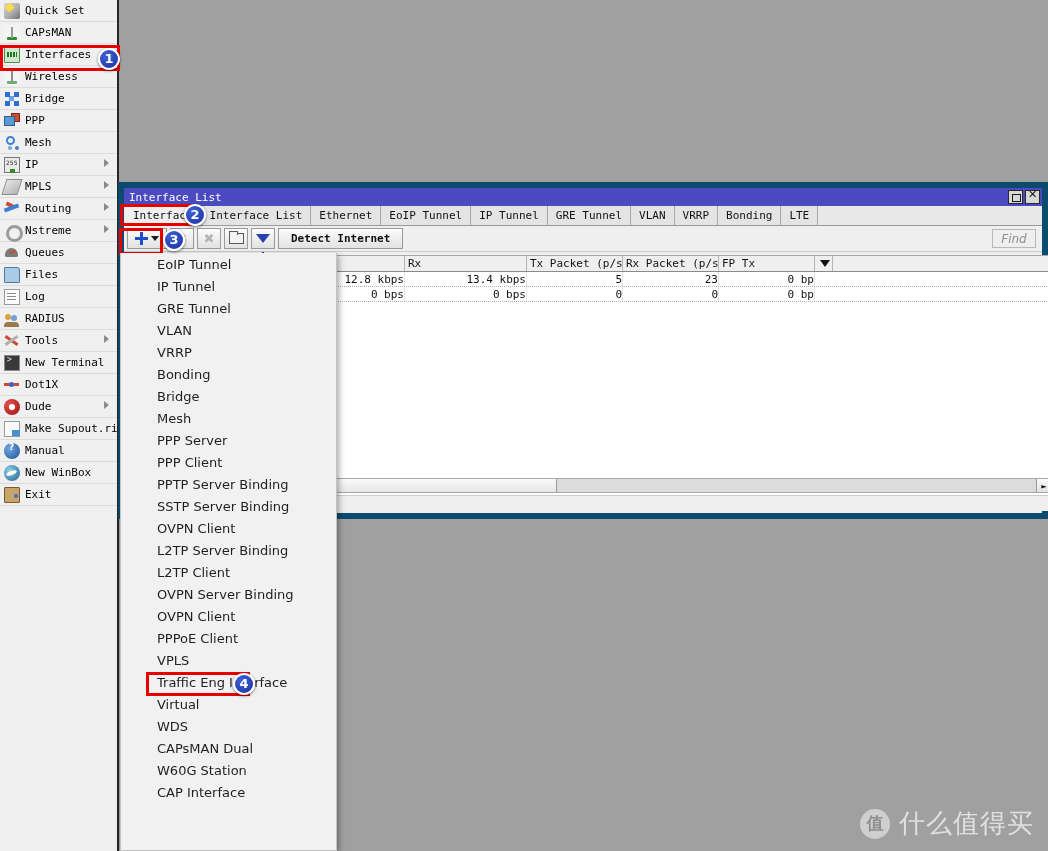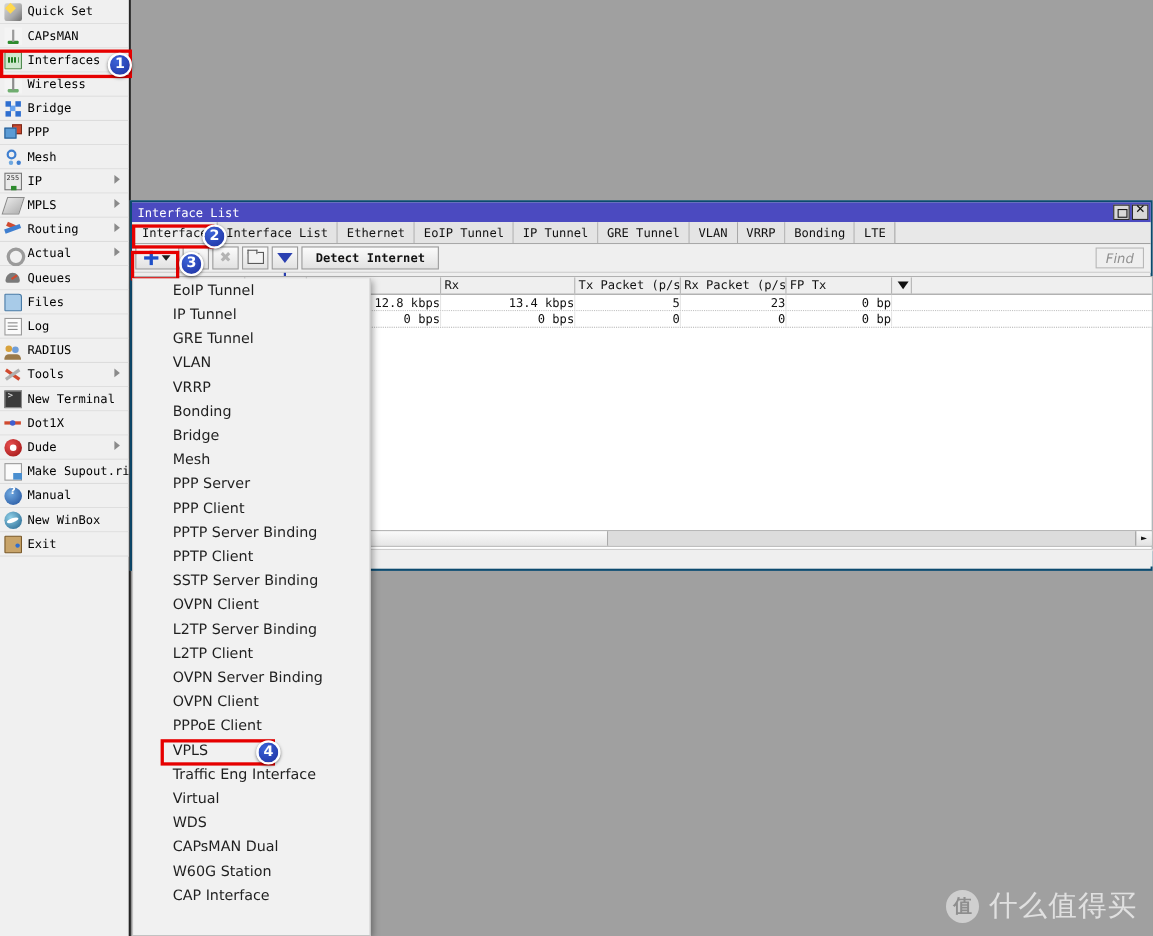--- a/index.html
+++ b/index.html
@@ -135,21 +135,21 @@
     line-height: 18px; text-align: center;
     z-index: 60;
   }
 
   
   #winbox {
     position: absolute;
     left: 118px; top: 182px;
     width: 930px; height: 337px;
     background: #efefef;
-    border: 2px solid #0c4a6e;
+    border: 6px solid #0c4a6e;
     z-index: 10;
     text-align: center;
   }
   #titlebar {
     height: 18px;
     background: #4b4ac0;
     display: flex;
     align-items: center;
     padding-left: 5px;
     color: #ffffff;
@@ -430,21 +430,21 @@
         <span class="lbl">MPLS</span>
         <span class="arrow"></span>
       </div>
       <div class="side-item">
         <span class="ico ic-routing"></span>
         <span class="lbl">Routing</span>
         <span class="arrow"></span>
       </div>
       <div class="side-item">
         <span class="ico ic-system"></span>
-        <span class="lbl">Actual</span>
+        <span class="lbl">Nstreme</span>
         <span class="arrow"></span>
       </div>
       <div class="side-item">
         <span class="ico ic-queues"></span>
         <span class="lbl">Queues</span>
       </div>
       <div class="side-item">
         <span class="ico ic-files"></span>
         <span class="lbl">Files</span>
       </div>
@@ -596,21 +596,20 @@
       <div class="dd-item">IP Tunnel</div>
       <div class="dd-item">GRE Tunnel</div>
       <div class="dd-item">VLAN</div>
       <div class="dd-item">VRRP</div>
       <div class="dd-item">Bonding</div>
       <div class="dd-item">Bridge</div>
       <div class="dd-item">Mesh</div>
       <div class="dd-item">PPP Server</div>
       <div class="dd-item">PPP Client</div>
       <div class="dd-item">PPTP Server Binding</div>
-      <div class="dd-item">PPTP Client</div>
       <div class="dd-item">SSTP Server Binding</div>
       <div class="dd-item">OVPN Client</div>
       <div class="dd-item">L2TP Server Binding</div>
       <div class="dd-item">L2TP Client</div>
       <div class="dd-item">OVPN Server Binding</div>
       <div class="dd-item">OVPN Client</div>
       <div class="dd-item">PPPoE Client</div>
       <div class="dd-item">VPLS</div>
       <div class="dd-item">Traffic Eng Interface</div>
       <div class="dd-item">Virtual</div>

